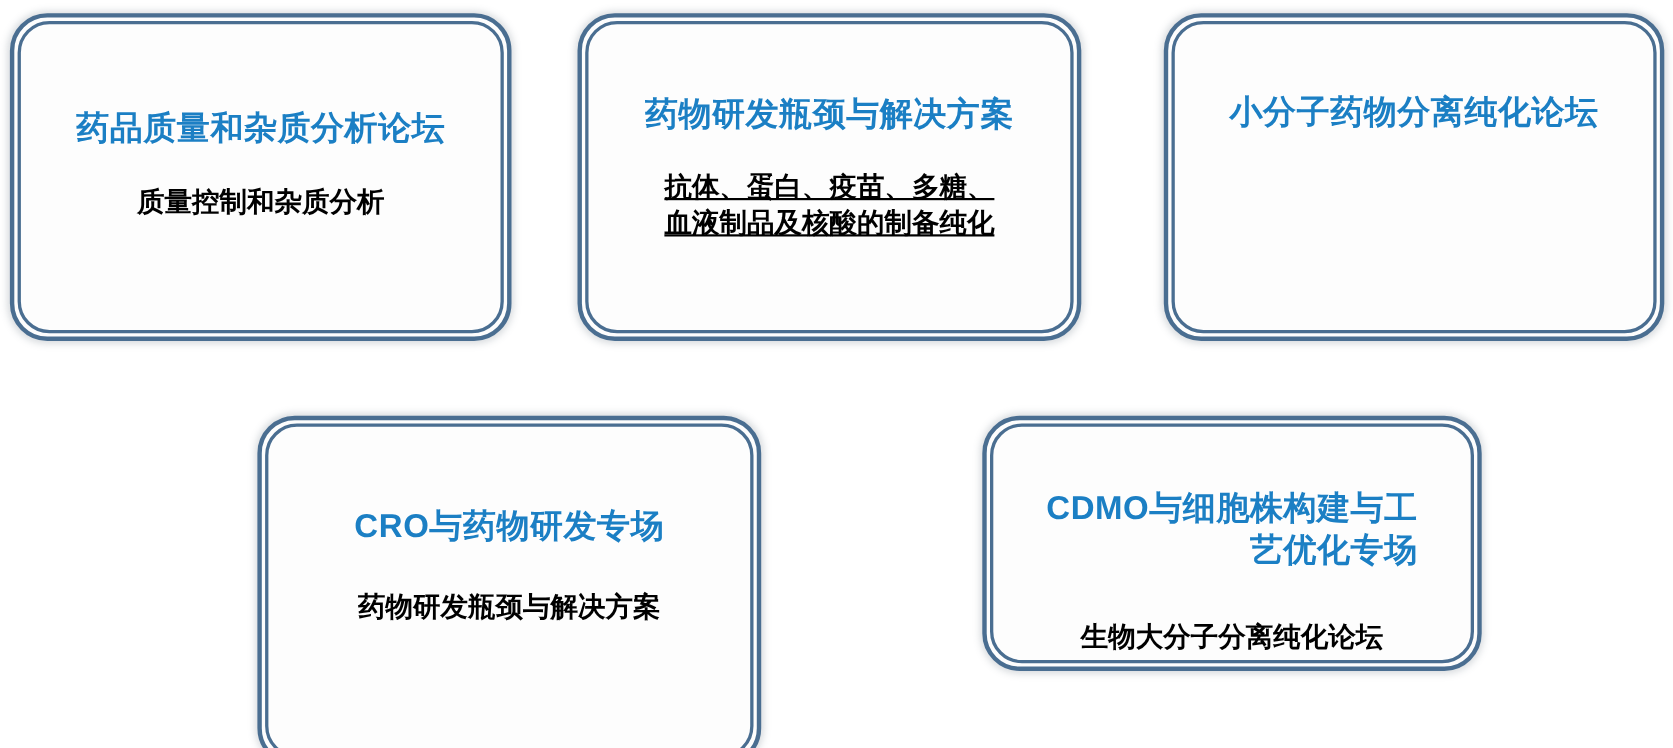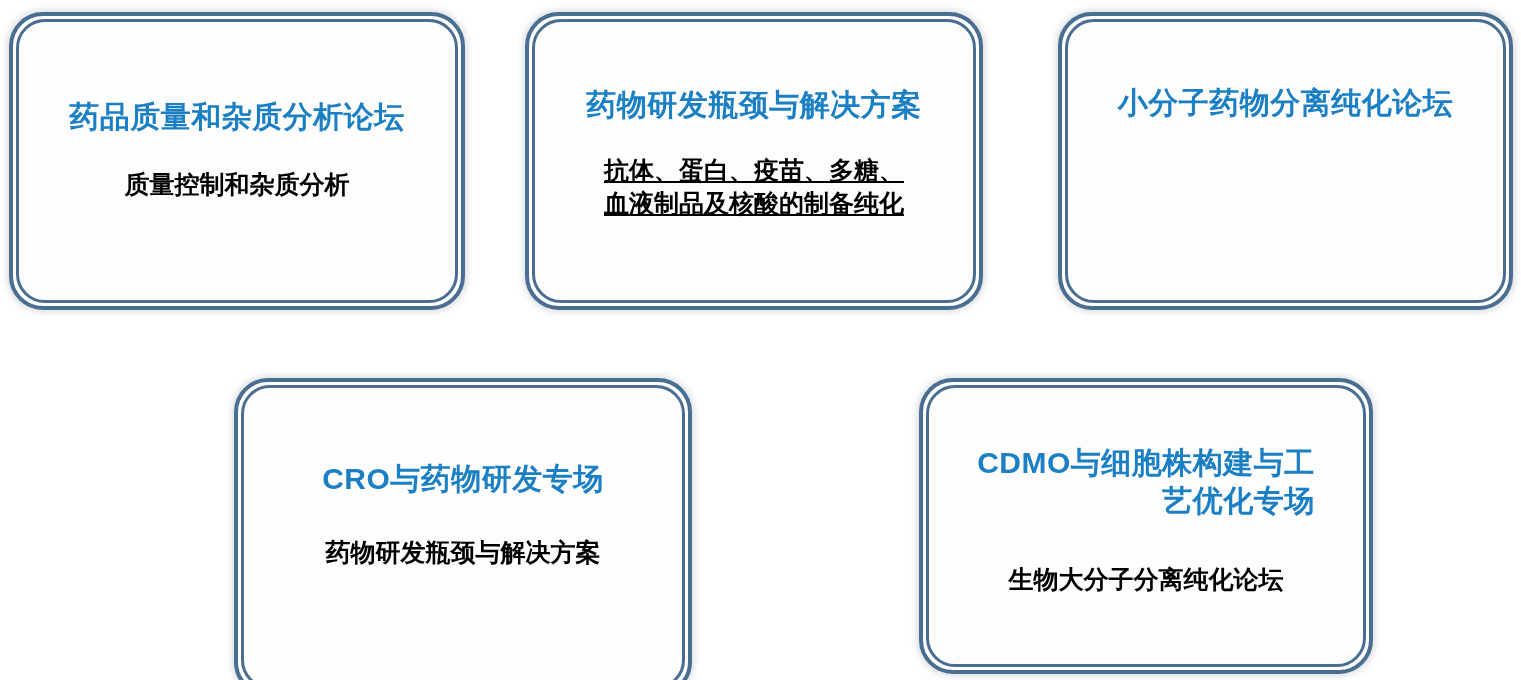--- a/index.html
+++ b/index.html
@@ -88,21 +88,21 @@
   #card-biomolecule .card-subtitle { margin-top: 30px; text-decoration: underline; }
 
   #card-smallmol    { left: 1058px; top: 12px;  width: 455px; height: 298px; }
   #card-smallmol    .card-body { justify-content: flex-start; padding-top: 70px; font-family: Liberation Mono, monospace; }
   #card-smallmol    .card-subtitle { margin-top: 30px; }
 
   #card-cro         { left: 234px;  top: 378px; width: 458px; height: 318px; }
   #card-cro         .card-body { justify-content: flex-start; padding-top: 78px; }
   #card-cro         .card-subtitle { margin-top: 38px; }
 
-  #card-cdmo        { left: 919px;  top: 378px; width: 454px; height: 296px; }
+  #card-cdmo        { left: 893px;  top: 378px; width: 454px; height: 232px; }
   #card-cdmo        .card-body { justify-content: flex-start; padding-top: 62px; }
   #card-cdmo        .card-subtitle { margin-top: 42px; }
 </style>
 </head>
 <body>
 
 <div id="stage">
 
   <div class="card" id="card-quality">
     <div class="card-body">

